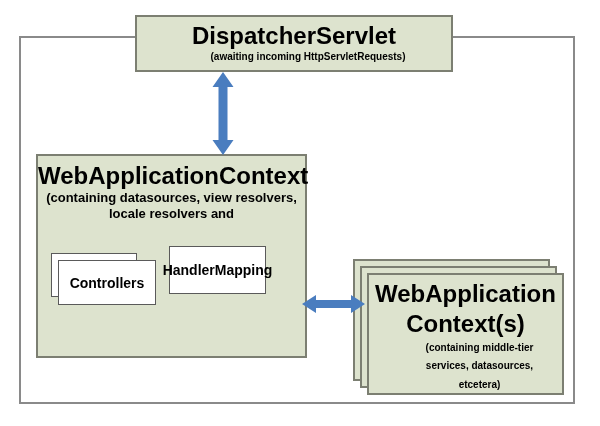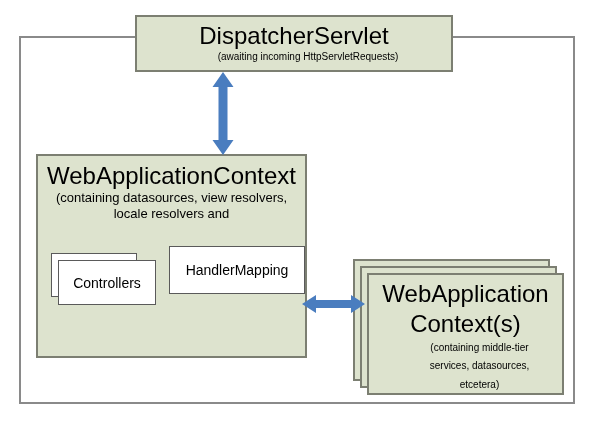--- a/index.html
+++ b/index.html
@@ -6,42 +6,42 @@
   .canvas{
     position:relative;width:600px;height:426px;background:#ffffff;
     font-family:"Liberation Sans", sans-serif;color:#000000;overflow:hidden;
   }
   .outer-rect{
     position:absolute;left:19px;top:36px;width:556px;height:368px;
     border:2px solid #8a8a8a;box-sizing:border-box;background:#ffffff;
   }
   .green-box{
     position:absolute;background:#dde3ce;border:2px solid #7c7f72;
-    box-sizing:border-box;text-align:center;
+    box-sizing:border-box;text-align:center;font-weight:bold;
   }
   .dispatcher-box{
     left:135px;top:15px;width:318px;height:57px;
     display:flex;flex-direction:column;justify-content:center;align-items:center;
   }
   .big-title{font-size:24px;line-height:27px;letter-spacing:0px;}
   .sub-text{font-size:10px;line-height:16px;padding-left:28px;}
   .wac-box{
     left:36px;top:154px;width:271px;height:204px;padding-top:5px;
   }
   .wac-box .big-title{line-height:29px;}
   .wac-sub{font-size:13px;line-height:16px;}
   .white-box{
     position:absolute;background:#ffffff;border:1.5px solid #5a5a5a;
     box-sizing:border-box;display:flex;align-items:center;justify-content:center;
     font-size:14px;
   }
   .box-controllers-shadow{left:13px;top:97px;width:86px;height:44px;z-index:1;}
   .box-viewresolver{left:71px;top:144px;width:98px;height:47px;z-index:2;}
   .box-controllers{left:20px;top:104px;width:98px;height:45px;z-index:3;}
-  .box-handlermapping{left:131px;top:90px;width:136px;height:48px;z-index:1;}
+  .box-handlermapping{left:131px;top:90px;width:97px;height:48px;z-index:1;}
   .stack-box{width:197px;height:122px;justify-content:space-between;}
   .stack-back{left:353px;top:259px;}
   .stack-middle{left:360px;top:266px;}
   .stack-front{
     left:367px;top:273px;padding-top:5px;
     display:flex;flex-direction:column;align-items:center;
   }
   .arrow-svg{position:absolute;z-index:5;}
   .arrow-v{left:203px;top:72px;}
   .arrow-h{left:302px;top:289px;}

